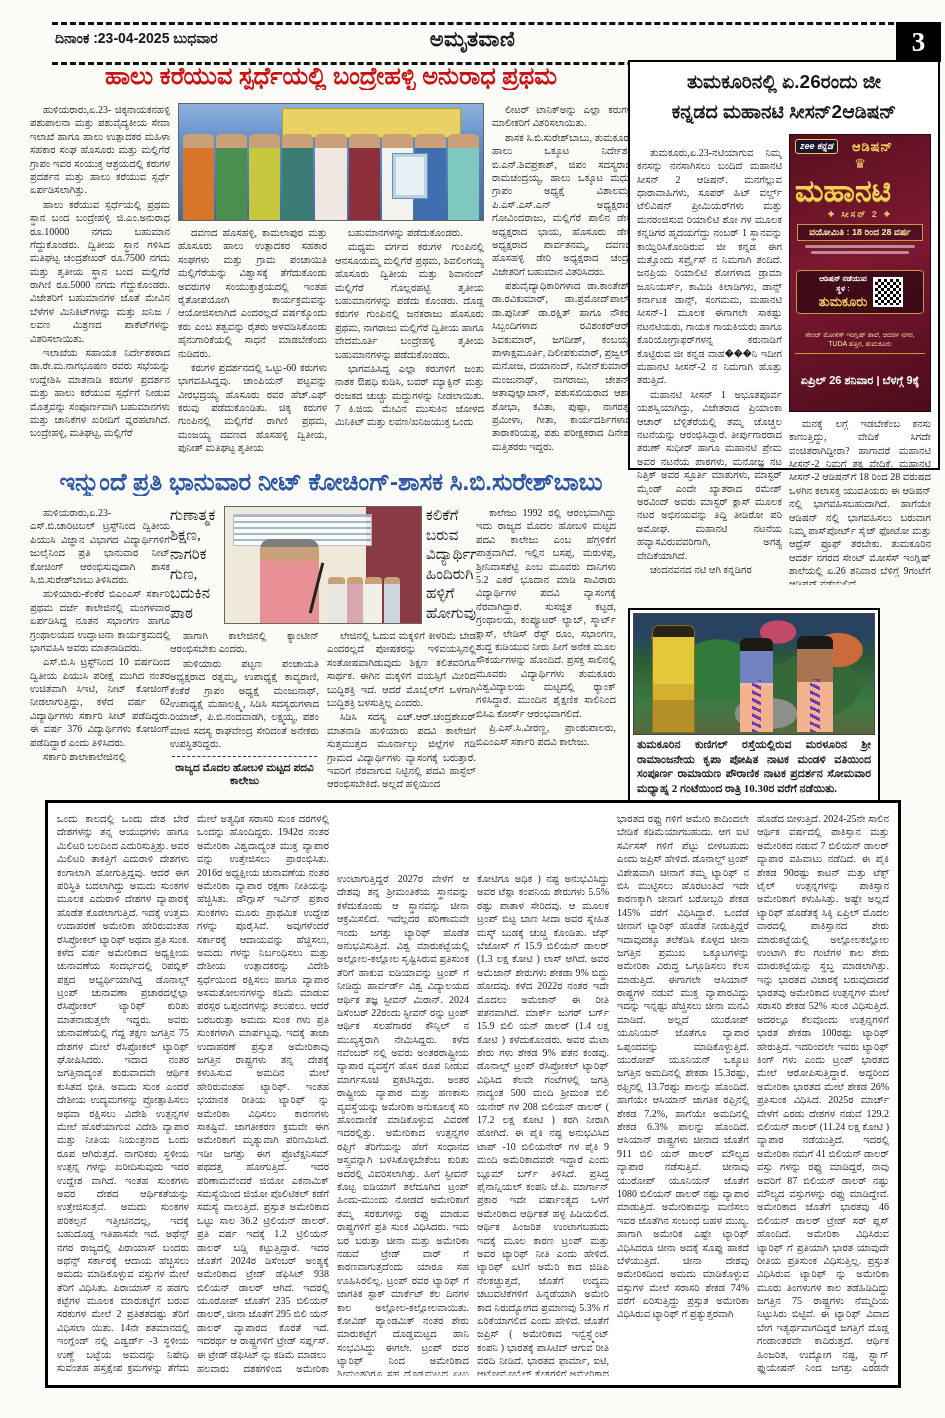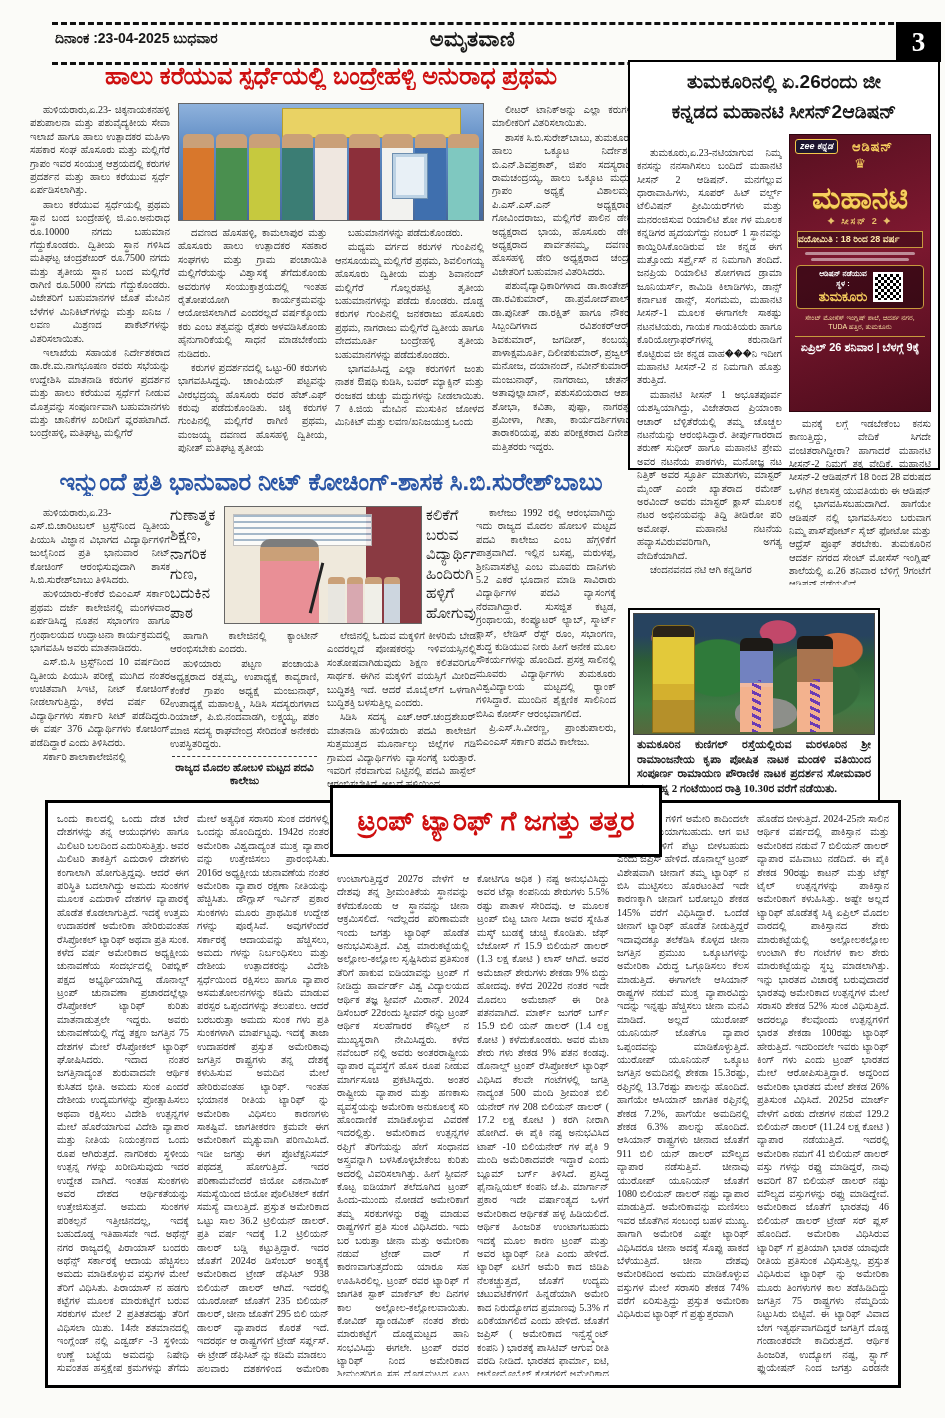--- a/index.html
+++ b/index.html
@@ -47,36 +47,36 @@
   .zcol2text { height:168px; margin-top:5px; }
 
   
   .adposter { position:relative; height:278px; background:linear-gradient(160deg,#571020 0%,#7e1830 45%,#4b0c1b 100%);
               border:1px solid #2e0510; box-sizing:border-box; padding:4px 5px; color:#f2d58c; overflow:hidden; }
   .adtoprow { display:flex; justify-content:space-between; align-items:center; }
   .zeelogo { font:bold italic 9px "Liberation Sans", sans-serif; color:#fff; background:#1e1630;
              padding:1px 4px; border-radius:3px; border:1px solid #f5c84a; }
   .adaud { font:bold 13px "Liberation Sans", sans-serif; color:#f7cf5e; letter-spacing:1px; }
   .crown { text-align:center; color:#f7cf5e; font-size:13px; line-height:1; margin-top:2px; }
-  .adtitle { text-align:center; font:bold 30px "Liberation Sans", sans-serif; color:#f7cf5e;
-             text-shadow:0 1px 0 #7a4e00; margin-top:11px; }
+  .adtitle { font:bold 30px "Liberation Sans", sans-serif; color:#f7cf5e;
+             text-shadow:0 1px 0 #7a4e00; margin-top:4px; }
   .adseason { text-align:center; font:bold 9px "Liberation Sans", sans-serif; color:#e8c06a; letter-spacing:2px; }
-  .adage { margin:4px 2px; background:rgba(0,0,0,.35); border:1px solid #c79a3e; text-align:left;
+  .adage { margin:4px 2px; background:rgba(0,0,0,.35); border:1px solid #c79a3e; text-align:center;
            font:bold 9px "Liberation Sans", sans-serif; color:#ffe9a8; padding:2px 0; }
   .finebar { height:3px; background:rgba(255,255,255,.5); border-radius:2px; margin:3px 10px; }
-  .advenue { margin:4px 1px; background:rgba(20,2,8,.55); border:1px solid #c79a3e; border-radius:4px;
+  .advenue { margin:16px 1px; background:rgba(20,2,8,.55); border:1px solid #c79a3e; border-radius:4px;
              padding:3px 20px; display:flex; gap:4px; align-items:center; }
   .advenuetxt { flex:1; text-align:center; }
   .advlabel { font:bold 7.5px "Liberation Sans", sans-serif; color:#ffffff; }
   .advcity { font:bold 13px "Liberation Sans", sans-serif; color:#f7cf5e; }
   .advdetail { font:7px "Liberation Sans", sans-serif; color:#ffe9a8; text-align:center; line-height:1.3; }
   .qr { width:26px; height:26px; background:#fff; background-image:repeating-conic-gradient(#000 0% 25%, #fff 0% 50%);
         background-size:6px 6px; border:2px solid #fff; }
   .addate { margin-top:5px; text-align:center; font:bold 11px "Liberation Sans", sans-serif; color:#ffffff;
-            border-top:1px solid #c79a3e; padding-top:4px; }
+            border-top:1px solid #c79a3e; padding-top:20px; }
 
   
   .dramabox { position:absolute; left:628px; top:608px; width:252px; height:196px; border:2px solid #000;
               box-sizing:border-box; background:#fff; padding:3px; }
   .photo3 { position:relative; height:122px; overflow:hidden; border:1px solid #444; box-sizing:border-box;
             background:
               radial-gradient(60px 40px at 15% 20%, #d45a7a 0 30%, transparent 32%),
               radial-gradient(70px 45px at 60% 15%, #c2486a 0 25%, transparent 27%),
               radial-gradient(80px 55px at 85% 30%, #cc6a3c 0 30%, transparent 32%),
               radial-gradient(90px 70px at 35% 45%, #2f7a3a 0 40%, transparent 42%),
@@ -266,21 +266,20 @@
             <p class="para">ಸಿಡಿಸಿ ಸದಸ್ಯ ಎಚ್.ಆರ್.ಚಂದ್ರಶೇಖರ್ ಮಾತನಾಡಿ ಹುಳಿಯಾರು ಪದವಿ ಕಾಲೇಜಿಗೆ ಸುತ್ತಮುತ್ತದ ಮೂರ್ನಾಲ್ಕು ಜಿಲ್ಲೆಗಳ ಗಡಿ ಗ್ರಾಮದ ವಿದ್ಯಾರ್ಥಿಗಳು ವ್ಯಾಸಂಗಕ್ಕೆ ಬರುತ್ತಾರೆ. ಇವರಿಗೆ ನೆರವಾಗುವ ನಿಟ್ಟಿನಲ್ಲಿ ಪದವಿ ಹಾಸ್ಟೆಲ್ ಆರಂಭಿಸಬೇಕಿದೆ. ಅಲ್ಲದೆ ಹಳ್ಳಿಯಿಂದ</p>
           </div>
       </div>
     </div>
     <div class="coltext w140">
         <p class="para">ಕಾಲೇಜು 1992 ರಲ್ಲಿ ಆರಂಭವಾಗಿದ್ದು ಇದು ರಾಜ್ಯದ ಮೊದಲ ಹೋಬಳಿ ಮಟ್ಟದ ಪದವಿ ಕಾಲೇಜು ಎಂಬ ಹೆಗ್ಗಳಿಕೆಗೆ ಪಾತ್ರವಾಗಿದೆ. ಇಲ್ಲಿನ ಬಸಪ್ಪ, ಮರುಳಪ್ಪ, ಶ್ರೀನಿವಾಸಶೆಟ್ಟಿ ಎಂಬ ಮೂವರು ದಾನಿಗಳು 5.2 ಎಕರೆ ಭೂದಾನ ಮಾಡಿ ಸಾವಿರಾರು ವಿದ್ಯಾರ್ಥಿಗಳ ಪದವಿ ವ್ಯಾಸಂಗಕ್ಕೆ ನೆರವಾಗಿದ್ದಾರೆ. ಸುಸಜ್ಜಿತ ಕಟ್ಟಡ, ಗ್ರಂಥಾಲಯ, ಕಂಪ್ಯೂಟರ್ ಲ್ಯಾಬ್, ಸ್ಮಾರ್ಟ್ ಕ್ಲಾಸ್, ಲೇಡಿಸ್ ರೆಸ್ಟ್ ರೂಂ, ಸಭಾಂಗಣ, ಶುದ್ಧ ಕುಡಿಯುವ ನೀರು ಹೀಗೆ ಅನೇಕ ಮೂಲ ಸೌಕರ್ಯಗಳನ್ನು ಹೊಂದಿದೆ. ಪ್ರಸಕ್ತ ಸಾಲಿನಲ್ಲಿ ಮೂವರು ವಿದ್ಯಾರ್ಥಿಗಳು ತುಮಕೂರು ವಿಶ್ವವಿದ್ಯಾಲಯ ಮಟ್ಟದಲ್ಲಿ ರ‍್ಯಾಂಕ್ ಗಳಿಸಿದ್ದಾರೆ. ಮುಂದಿನ ಶೈಕ್ಷಣಿಕ ಸಾಲಿನಿಂದ ಬಿಸಿಎ ಕೋರ್ಸ್ ಆರಂಭವಾಗಲಿದೆ.</p>
         <p class="para">ಪ್ರಿ.ಎಸ್.ಸಿ.ವೀರಣ್ಣ, ಪ್ರಾಂಶುಪಾಲರು, ಬಿಎಂಎಸ್ ಸರ್ಕಾರಿ ಪದವಿ ಕಾಲೇಜು.</p>
       </div>
   </div>
 
-  <div class="trumphead">ಟ್ರಂಪ್ ಟ್ಯಾರಿಫ್ ಗೆ ಜಗತ್ತು ತತ್ತರ</div>
   <div class="trumpbox">
     <div class="tcol coltext nf">
         <p class="para">ಒಂದು ಕಾಲದಲ್ಲಿ ಒಂದು ದೇಶ ಬೇರೆ ದೇಶಗಳನ್ನು ತನ್ನ ಆಯುಧಗಳು ಹಾಗೂ ಮಿಲಿಟರಿ ಬಲದಿಂದ ಎದುರಿಸುತ್ತಿತ್ತು. ಅವರ ಮಿಲಿಟರಿ ತಾಕತ್ತಿಗೆ ಎದುರಾಳಿ ದೇಶಗಳು ಕಂಗಾಲಾಗಿ ಹೋಗುತ್ತಿದ್ದವು. ಆದರೆ ಈಗ ಪರಿಸ್ಥಿತಿ ಬದಲಾಗಿದ್ದು ಅಮದು ಸುಂಕಗಳ ಮೂಲಕ ಎದುರಾಳಿ ದೇಶಗಳ ವ್ಯಾಪಾರಕ್ಕೆ ಹೊಡೆತ ಕೊಡಲಾಗುತ್ತಿದೆ. ಇದಕ್ಕೆ ಉತ್ತಮ ಉದಾಹರಣೆ ಅಮೇರಿಕಾ ಹೇರಿರುವಂತಹ ರೆಸಿಪ್ರೋಕಲ್ ಟ್ಯಾರಿಫ್ ಅಥವಾ ಪ್ರತಿ ಸುಂಕ. ಕಳೆದ ವರ್ಷ ಅಮೇರಿಕಾದ ಅಧ್ಯಕ್ಷೀಯ ಚುನಾವಣೆಯ ಸಂದರ್ಭದಲ್ಲಿ ರಿಪಬ್ಲಿಕ್ ಪಕ್ಷದ ಅಭ್ಯರ್ಥಿಯಾಗಿದ್ದ ಡೊನಾಲ್ಡ್ ಟ್ರಂಪ್ ಚುನಾವಣಾ ಪ್ರಚಾರದಲ್ಲೆಲ್ಲಾ ರೆಸಿಪ್ರೋಕಲ್ ಟ್ಯಾರಿಫ್ ಕುರಿತು ಮಾತನಾಡುತ್ತಲೇ ಇದ್ದರು. ಅವರು ಚುನಾವಣೆಯಲ್ಲಿ ಗೆದ್ದ ತಕ್ಷಣ ಜಗತ್ತಿನ 75 ದೇಶಗಳ ಮೇಲೆ ರೆಸಿಪ್ರೋಕಲ್ ಟ್ಯಾರಿಫ್ ಘೋಷಿಸಿದರು. ಇದಾದ ನಂತರ ಜಗತ್ತಿನಾದ್ಯಂತ ಶುರುವಾದವೇ ಆರ್ಥಿಕ ಕುಸಿತದ ಭೀತಿ. ಅಮದು ಸುಂಕ ಎಂದರೆ ದೇಶೀಯ ಉದ್ಯಮಗಳನ್ನು ಪ್ರೋತ್ಸಾಹಿಸಲು ಅಥವಾ ರಕ್ಷಿಸಲು ವಿದೇಶಿ ಉತ್ಪನ್ನಗಳ ಮೇಲೆ ಹೊರೆಯಾಗುವ ವಿದೇಶಿ ವ್ಯಾಪಾರ ಮತ್ತು ನೀತಿಯ ನಿಯಂತ್ರಣದ ಒಂದು ರೂಪ ಆಗಿರುತ್ತದೆ. ನಾಗರಿಕರು ಸ್ಥಳೀಯ ಉತ್ಪನ್ನ ಗಳನ್ನು ಖರೀದಿಸುವುದು ಇದರ ಉದ್ದೇಶ ವಾಗಿದೆ. ಇಂತಹ ಸುಂಕಗಳು ಅವರ ದೇಶದ ಆರ್ಥಿಕತೆಯನ್ನು ಉತ್ತೇಜಿಸುತ್ತವೆ. ಅಮದು ಸುಂಕಗಳ ಪರಿಕಲ್ಪನೆ ಇತ್ತೀಚಿನದಲ್ಲ, ಇದಕ್ಕೆ ಬಹುದೊಡ್ಡ ಇತಿಹಾಸವೇ ಇದೆ. ಅಥೆನ್ಸ್ ನಗರ ರಾಜ್ಯದಲ್ಲಿ ಪಿರಾಯಾಸ್ ಬಂದರು ಅಥೆನ್ಸ್ ಸರ್ಕಾರಕ್ಕೆ ಆದಾಯ ಹೆಚ್ಚಿಸಲು ಅಮದು ಮಾಡಿಕೊಳ್ಳುವ ವಸ್ತುಗಳ ಮೇಲೆ ತೆರಿಗೆ ವಿಧಿಸಿತು. ಪಿರಾಯಾಸ್ ನ ಹಡಗು ಕಟ್ಟೆಗಳ ಮೂಲಕ ಮಾರುಕಟ್ಟೆಗೆ ಬರುವ ಸರಕುಗಳ ಮೇಲೆ 2 ಪ್ರತಿಶತದಷ್ಟು ತೆರಿಗೆ ವಿಧಿಸಲಾ ಯಿತು. 14ನೇ ಶತಮಾನದಲ್ಲಿ ಇಂಗ್ಲೆಂಡ್ ನಲ್ಲಿ ಎಡ್ವರ್ಡ್ -3 ಸ್ಥಳೀಯ ಉಣ್ಣೆ ಬಟ್ಟೆಯ ಅಮದನ್ನು ನಿಷೇಧಿ ಸುವಂತಹ ಹಸ್ತಕ್ಷೇಪ ಕ್ರಮಗಳನ್ನು ತೆಗೆದು ಕೊಂಡನು. 1921ರಲ್ಲಿ ಬ್ರಿಟೀಷ್ ಆರ್ಥಿಕ ನೀತಿಯಲ್ಲಿ ರಕ್ಷಣಾತ್ಮಕ ತಿರುವು ಬಂದಿತು. 1861 ಮತ್ತು 1933ರ ನಡುವೆ ಅವರು ವಿಶ್ವದಲ್ಲೇ ಉತ್ಪಾದಿತ ಅಮದುಗಳ</p>
       </div>
     <div class="tcol coltext nf">
         <p class="para">ಮೇಲೆ ಅತ್ಯಧಿಕ ಸರಾಸರಿ ಸುಂಕ ದರಗಳಲ್ಲಿ ಒಂದನ್ನು ಹೊಂದಿದ್ದರು. 1942ರ ನಂತರ ಅಮೇರಿಕಾ ವಿಶ್ವದಾದ್ಯಂತ ಮುಕ್ತ ವ್ಯಾಪಾರ ವನ್ನು ಉತ್ತೇಜಿಸಲು ಪ್ರಾರಂಭಿಸಿತು. 2016ರ ಅಧ್ಯಕ್ಷೀಯ ಚುನಾವಣೆಯ ನಂತರ ಅಮೇರಿಕಾ ವ್ಯಾಪಾರ ರಕ್ಷಣಾ ನೀತಿಯನ್ನು ಹೆಚ್ಚಿಸಿತು. ಡೌಗ್ಲಾಸ್ ಇರ್ವಿನ್ ಪ್ರಕಾರ ಸುಂಕಗಳು ಮೂರು ಪ್ರಾಥಮಿಕ ಉದ್ದೇಶ ಗಳನ್ನು ಪೂರೈಸಿವೆ. ಅವುಗಳೆಂದರೆ ಸರ್ಕಾರಕ್ಕೆ ಆದಾಯವನ್ನು ಹೆಚ್ಚಿಸಲು, ಅಮದು ಗಳನ್ನು ನಿರ್ಬಂಧಿಸಲು ಮತ್ತು ದೇಶೀಯ ಉತ್ಪಾದಕರನ್ನು ವಿದೇಶಿ ಸ್ಪರ್ಧೆಯಿಂದ ರಕ್ಷಿಸಲು ಹಾಗೂ ವ್ಯಾಪಾರ ಅಸಮತೋಲನಗಳನ್ನು ಕಡಿಮೆ ಮಾಡುವ ಪರಸ್ಪರ ಒಪ್ಪಂದಗಳನ್ನು ತಲುಪಲು. ಆದರೆ ಬರಬರುತ್ತಾ ಅಮದು ಸುಂಕ ಗಳು ಪ್ರತಿ ಸುಂಕಗಳಾಗಿ ಮಾರ್ಪಟ್ಟವು. ಇದಕ್ಕೆ ತಾಜಾ ಉದಾಹರಣೆ ಪ್ರಸ್ತುತ ಅಮೇರಿಕಾವು ಜಗತ್ತಿನ ರಾಷ್ಟ್ರಗಳು ತನ್ನ ದೇಶಕ್ಕೆ ಕಳುಹಿಸುವ ಅಮದಿನ ಮೇಲೆ ಹೇರಿರುವಂತಹ ಟ್ಯಾರಿಫ್. ಇಂತಹ ಭಯಾನಕ ರೀತಿಯ ಟ್ಯಾರಿಫ್ ನ್ನು ಅಮೇರಿಕಾ ವಿಧಿಸಲು ಕಾರಣಗಳು ಸಾಕಷ್ಟಿವೆ. ಜಾಗತೀಕರಣ ಕ್ರಮವೇ ಈಗ ಅಮೇರಿಕಾಗೆ ಮೃತ್ಯುವಾಗಿ ಪರಿಣಮಿಸಿದೆ. ಇಡೀ ಜಗತ್ತು ಈಗ ಪ್ರೊಟೆಕ್ಷನಿಸಮ್ ಪಥದತ್ತ ಹೋಗುತ್ತಿದೆ. ಇದರ ಪರಿಣಾಮವೆಂದರೆ ಜಿಯೋ ಎಕನಾಮಿಕ್ ಸಮಸ್ಯೆಯಿಂದ ಜಿಯೋ ಪೊಲಿಟಿಕಲ್ ಕಡೆಗೆ ಸಮಸ್ಯೆ ವಾಲುತ್ತಿದೆ. ಪ್ರಸ್ತುತ ಅಮೇರಿಕಾದ ಒಟ್ಟು ಸಾಲ 36.2 ಟ್ರಿಲಿಯನ್ ಡಾಲರ್. ಪ್ರತಿ ವರ್ಷ ಇದಕ್ಕೆ 1.2 ಟ್ರಿಲಿಯನ್ ಡಾಲರ್ ಬಡ್ಡಿ ಕಟ್ಟುತ್ತಿದ್ದಾರೆ. ಇದರ ಜೊತೆಗೆ 2024ರ ಡಿಸೆಂಬರ್ ಅಂತ್ಯಕ್ಕೆ ಅಮೇರಿಕಾದ ಟ್ರೇಡ್ ಡೆಫಿಸಿಟ್ 938 ಬಿಲಿಯನ್ ಡಾಲರ್ ಆಗಿದೆ. ಇದರಲ್ಲಿ ಯೂರೋಪ್ ಜೊತೆಗೆ 235 ಬಿಲಿಯನ್ ಡಾಲರ್, ಚೀನಾ ಜೊತೆಗೆ 295 ಬಿಲಿ ಯನ್ ಡಾಲರ್ ವ್ಯಾಪಾರದ ಕೊರತೆ ಇದೆ. ಇದರರ್ಥ ಆ ರಾಷ್ಟ್ರಗಳಿಗೆ ಟ್ರೇಡ್ ಸರ್ಪ್ಲಸ್. ಈ ಟ್ರೇಡ್ ಡೆಫಿಸಿಟ್ ನ್ನು ಕಡಿಮೆ ಮಾಡಲು</p>
         <p class="para">ಹಲವಾರು ದಶಕಗಳಿಂದ ಅಮೇರಿಕಾ ನಮ್ಮಿಂದ ವಸ್ತುಗಳನ್ನು ಅಮದು ಮಾಡಿಕೊಳ್ಳಿ ಎಂದರೂ ಸಹ ಯಾವ ರಾಷ್ಟ್ರಗಳು ಇದಕ್ಕೆ ಕಿವಿಗೊಡಲಿಲ್ಲ. ಇದೇ ರೀತಿ ಅಮೇರಿಕಾಗೆ ಪ್ರತಿ ವರ್ಷ ಟ್ರೇಡ್ ಡೆಫಿಸಿಟ್</p>
       </div>
     <div class="tcol coltext nf spaced">
         <p class="para">ಉಂಟಾಗುತ್ತಿದ್ದರೆ 2027ರ ವೇಳೆಗೆ ಆ ದೇಶವು ತನ್ನ ಶ್ರೀಮಂತಿಕೆಯ ಸ್ಥಾನವನ್ನು ಕಳೆದುಕೊಂಡು ಆ ಸ್ಥಾನವನ್ನು ಚೀನಾ ಆಕ್ರಮಿಸಲಿದೆ. ಇದೆಲ್ಲದರ ಪರಿಣಾಮವೇ ಇಂದು ಜಗತ್ತು ಟ್ಯಾರಿಫ್ ಹೊಡೆತ ಅನುಭವಿಸುತ್ತಿದೆ. ವಿಶ್ವ ಮಾರುಕಟ್ಟೆಯಲ್ಲಿ ಅಲ್ಲೋಲ-ಕಲ್ಲೋಲ ಸೃಷ್ಟಿಸಿರುವ ಪ್ರತಿಸುಂಕ ತೆರಿಗೆ ಹಾಕುವ ಐಡಿಯಾವನ್ನು ಟ್ರಂಪ್ ಗೆ ನೀಡಿದ್ದು ಹಾರ್ವರ್ಡ್ ವಿಶ್ವ ವಿದ್ಯಾಲಯದ ಆರ್ಥಿಕ ತಜ್ಞ ಸ್ಟೀವನ್ ಮಿರಾನ್. 2024 ಡಿಸೆಂಬರ್ 22ರಂದು ಸ್ಟೀವನ್ ರನ್ನು ಟ್ರಂಪ್ ಆರ್ಥಿಕ ಸಲಹೆಗಾರರ ಕೌನ್ಸಿಲ್ ನ ಮುಖ್ಯಸ್ಥರಾಗಿ ನೇಮಿಸಿದ್ದರು. ಕಳೆದ ನವೆಂಬರ್ ನಲ್ಲಿ ಅವರು ಅಂತರರಾಷ್ಟ್ರೀಯ ವ್ಯಾಪಾರ ವ್ಯವಸ್ಥೆಗೆ ಹೊಸ ರೂಪ ನೀಡುವ ಮಾರ್ಗಸೂಚಿ ಪ್ರಕಟಿಸಿದ್ದರು. ಅಂತರ ರಾಷ್ಟ್ರೀಯ ವ್ಯಾಪಾರ ಮತ್ತು ಹಣಕಾಸು ವ್ಯವಸ್ಥೆಯನ್ನು ಅಮೇರಿಕಾ ಅನುಕೂಲಕ್ಕೆ ಸರಿ ಹೊಂದಾಣಿಕೆ ಮಾಡಿಕೊಳ್ಳುವ ವಿವರಣೆ ಇದರಲ್ಲಿತ್ತು. ಅಮೇರಿಕಾದ ಉತ್ಪನ್ನಗಳ ರಫ್ತಿಗೆ ತೆರಿಗೆಯನ್ನು ಹೇಗೆ ಸಂಧಾನದ ಅಸ್ತ್ರವನ್ನಾಗಿ ಬಳಸಿಕೊಳ್ಳಬೇಕೆಂಬ ಕುರಿತು ಅದರಲ್ಲಿ ವಿವರಿಸಲಾಗಿತ್ತು. ಹೀಗೆ ಸ್ಟೀವನ್ ಕೊಟ್ಟ ಐಡಿಯಾಗೆ ತಲೆದೂಗಿದ ಟ್ರಂಪ್ ಹಿಂದು-ಮುಂದು ನೋಡದೆ ಅಮೇರಿಕಾಗೆ ತಮ್ಮ ಸರಕುಗಳನ್ನು ರಫ್ತು ಮಾಡುವ ರಾಷ್ಟ್ರಗಳಿಗೆ ಪ್ರತಿ ಸುಂಕ ವಿಧಿಸಿದರು. ಇದು ಬರ ಬರುತ್ತಾ ಚೀನಾ ಮತ್ತು ಅಮೇರಿಕಾ ನಡುವೆ ಟ್ರೇಡ್ ವಾರ್ ಗೆ ಕಾರಣವಾಗುತ್ತದೆಂದು ಯಾರೂ ಸಹ ಊಹಿಸಿರಲಿಲ್ಲ. ಟ್ರಂಪ್ ರವರ ಟ್ಯಾರಿಫ್ ಗೆ ಜಾಗತಿಕ ಸ್ಟಾಕ್ ಮಾರ್ಕೆಟ್ ಕೆಲ ದಿನಗಳ ಕಾಲ ಅಲ್ಲೋಲ-ಕಲ್ಲೋಲವಾಯಿತು. ಕೋವಿಡ್ ಪ್ಯಾಂಡಮಿಕ್ ನಂತರ ಶೇರು ಮಾರುಕಟ್ಟೆಗೆ ದೊಡ್ಡಮಟ್ಟದ ಹಾನಿ ಸಂಭವಿಸಿದ್ದು ಈಗಲೇ. ಟ್ರಂಪ್ ರವರ ಟ್ಯಾರಿಫ್ ನಿಂದ ಅಮೇರಿಕಾದ ಶ್ರೀಮಂತರಿಗೂ ಸಹ ದೊಡ್ಡಮಟ್ಟದ ಏಟು ಬಿದ್ದಿತು. ಬ್ಲೂಮ್ ಬರ್ಗ್ ಬಿಲೇನಿಯರ್ ಇಂಡೆಕ್ಸ್ ಪ್ರಕಾರ ಏಪ್ರಿಲ್ 3ರಂದು ಒಂದೇ ದಿನ ಎಲಾನ್ ಮಸ್ಕ್ 11 ಬಿಲಿಯನ್ ಡಾಲರ್ ( 91000</p>

